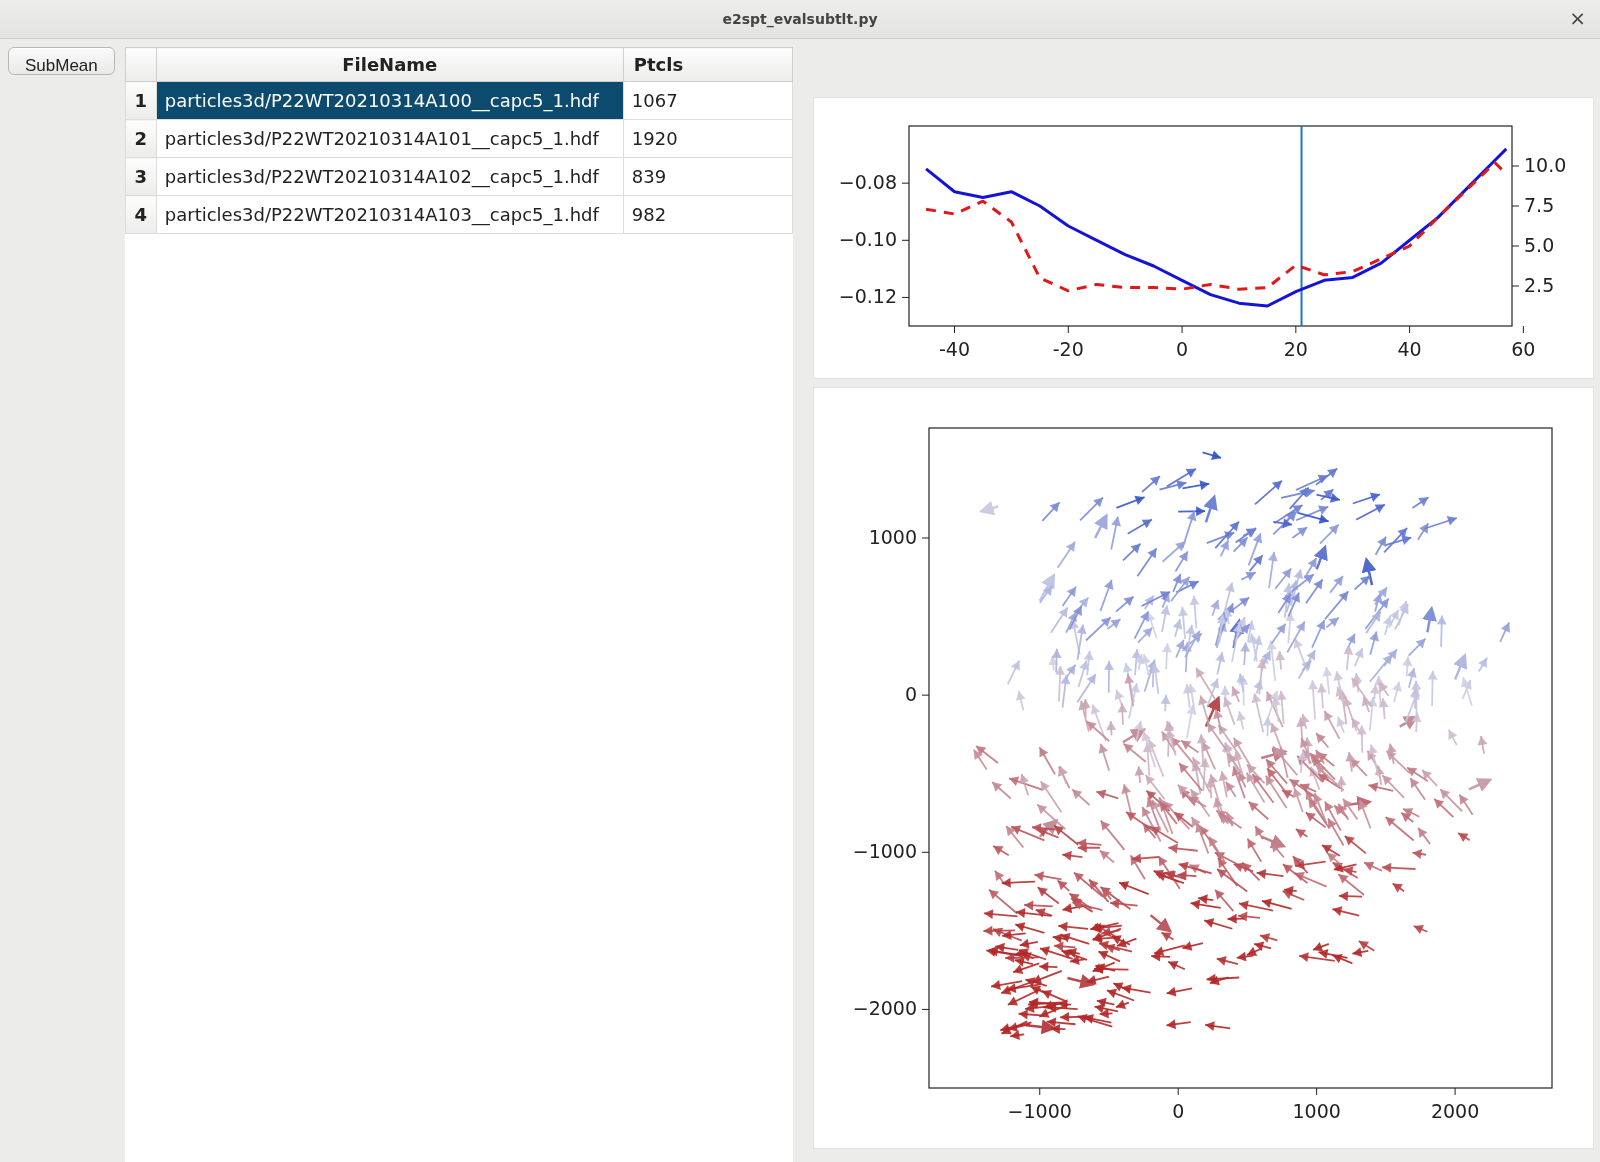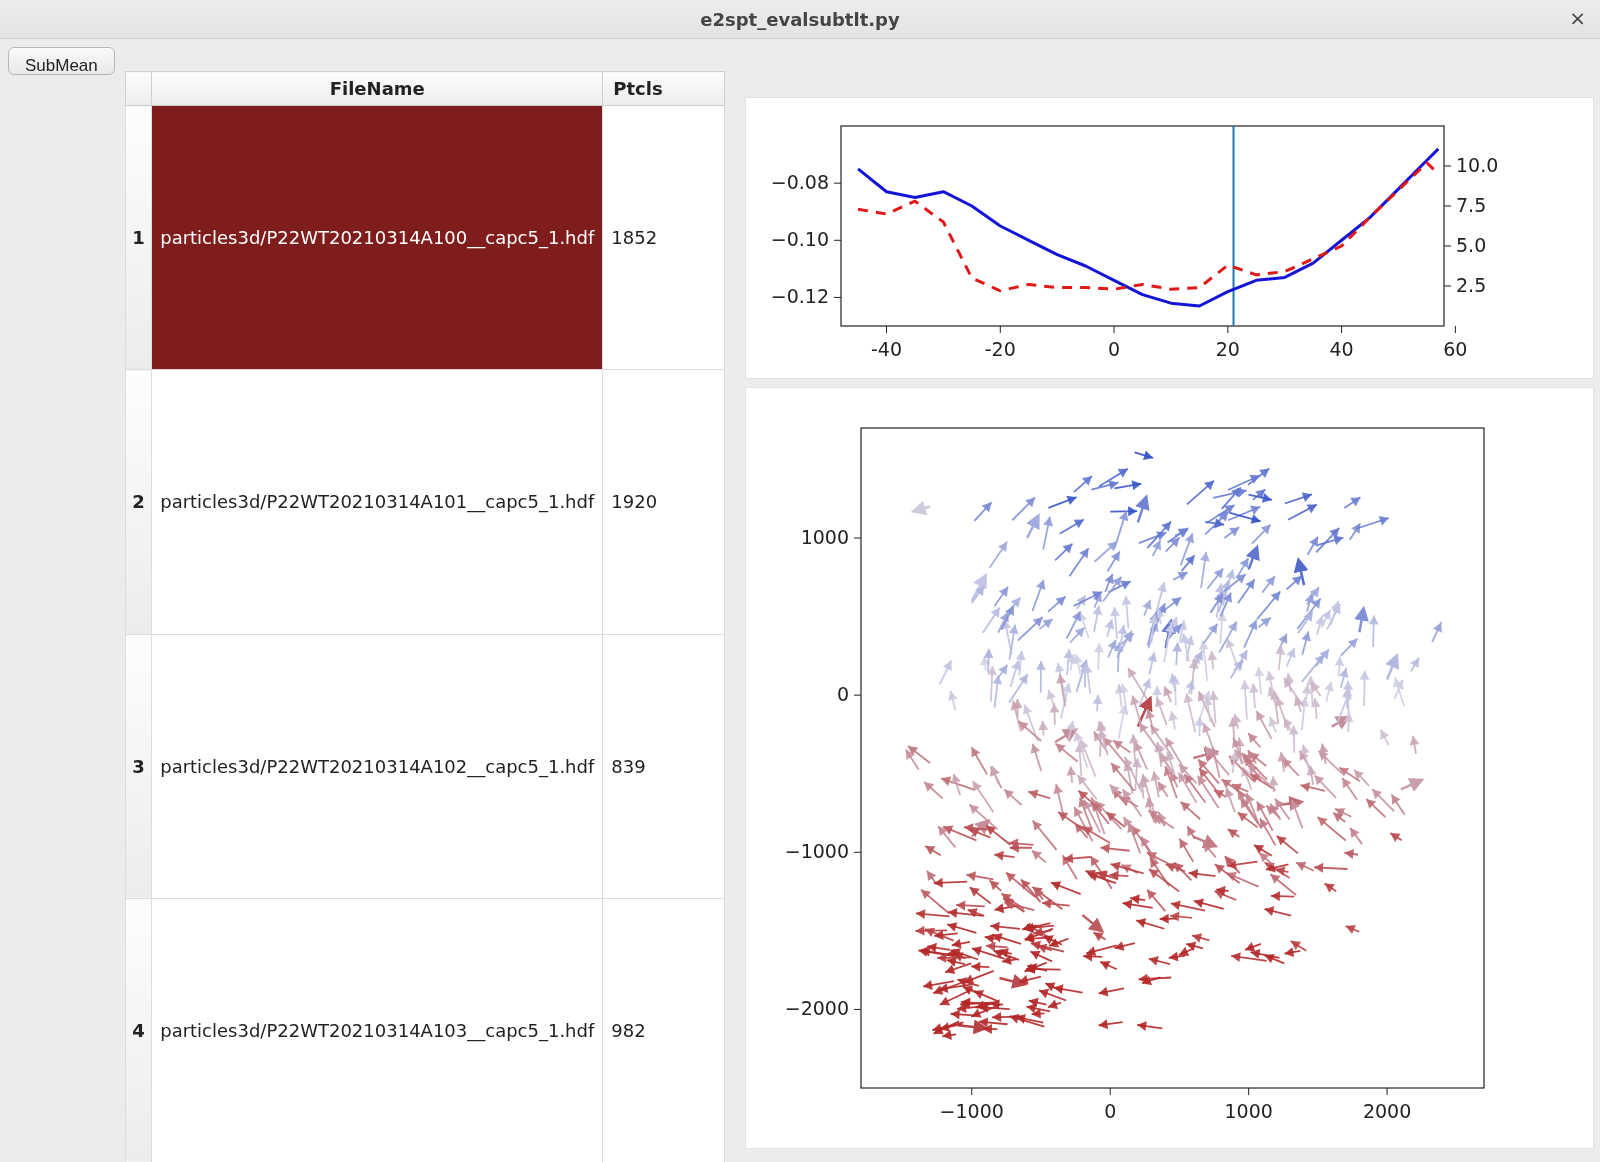--- a/index.html
+++ b/index.html
@@ -21,21 +21,21 @@
     background: linear-gradient(#ededeb, #e3e3e1);
     border-bottom: 1px solid #d0d0ce;
     position: relative;
     display: flex;
     align-items: center;
     justify-content: center;
   }
   .titlebar .title {
     font-weight: 600;
     color: #444;
-    font-size: 18px;
+    font-size: 14px;
   }
   .titlebar .close-btn {
     position: absolute;
     right: 14px;
     top: 8px;
     font-size: 20px;
     color: #444;
     cursor: pointer;
     line-height: 1;
   }
@@ -65,24 +65,23 @@
     font-size: 17px;
     color: #222;
     cursor: pointer;
     box-shadow: 0 1px 0 rgba(255,255,255,.6) inset;
     align-self: flex-start;
   }
 
   
   .table-wrap {
     background: #fff;
-    width: 600px;
+    width: 668px;
     display: flex;
-    flex-direction: row;
-    margin-top: 24px;
+    flex-direction: column;
   }
   table.file-table {
     border-collapse: collapse;
     width: 100%;
     font-size: 18px;
   }
   table.file-table th {
     background: linear-gradient(#fdfdfd, #ececea);
     border: 1px solid #cfcfcf;
     padding: 6px 10px;
@@ -102,21 +101,21 @@
     padding: 8px 8px;
   }
   table.file-table td.idx-cell {
     background: linear-gradient(#fdfdfd,#ececea);
     text-align: center;
     font-weight: 700;
     width: 22px;
     padding: 8px 4px;
   }
   table.file-table tr.selected td.filename-cell {
-    background: #7f1d1d;
+    background: #0c4a6e;
     color: #fff;
   }
   .table-filler {
     flex: 1;
     background: #fff;
   }
 
   
   .right-col {
     flex: 1;
@@ -160,21 +159,21 @@
           <tr>
             <th class="col-idx"></th>
             <th class="col-name">FileName</th>
             <th class="col-ptcls">Ptcls</th>
           </tr>
         </thead>
         <tbody id="file-table-body">
             <tr class="selected">
               <td class="idx-cell">1</td>
               <td class="filename-cell">particles3d/P22WT20210314A100__capc5_1.hdf</td>
-              <td>1852</td>
+              <td>1067</td>
             </tr>
             <tr>
               <td class="idx-cell">2</td>
               <td class="filename-cell">particles3d/P22WT20210314A101__capc5_1.hdf</td>
               <td>1920</td>
             </tr>
             <tr>
               <td class="idx-cell">3</td>
               <td class="filename-cell">particles3d/P22WT20210314A102__capc5_1.hdf</td>
               <td>839</td>

